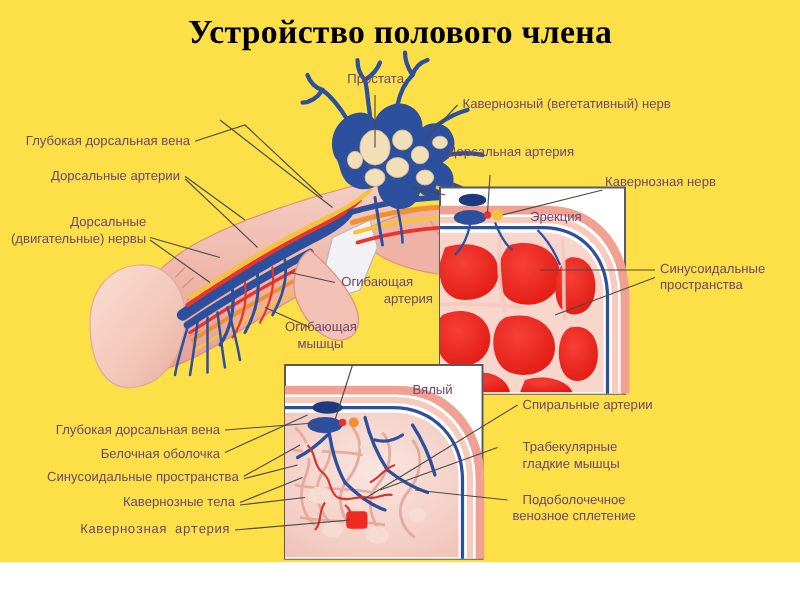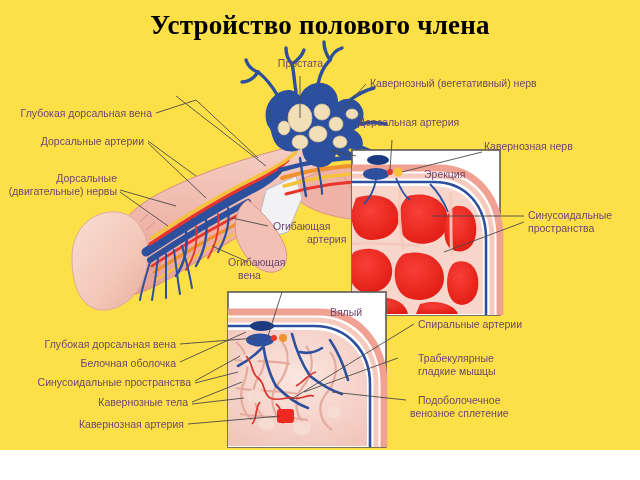--- a/index.html
+++ b/index.html
@@ -346,21 +346,21 @@
 
   <div class="lbl r" style="left:0px; top:135px; width:144px;">Дорсальные артерии</div>
 
   <div class="lbl r" style="left:0px; top:172px; width:117px;">Дорсальные</div>
   <div class="lbl r" style="left:0px; top:185px; width:117px;">(двигательные) нервы</div>
 
   <div class="lbl" style="left:273px; top:220px;">Огибающая</div>
   <div class="lbl" style="left:283px; top:233px;padding-left:24px;">артерия</div>
 
   <div class="lbl" style="left:228px; top:256px;">Огибающая</div>
-  <div class="lbl" style="left:238px; top:269px;">вена</div>
+  <div class="lbl" style="left:238px; top:269px;">мышцы</div>
 
   <div class="lbl" style="left:358px; top:116px;">Дорсальная артерия</div>
 
   <div class="lbl" style="left:484px; top:140px;">Кавернозная нерв</div>
 
   <div class="lbl" style="left:424px; top:168px;">Эрекция</div>
 
   <div class="lbl" style="left:330px; top:306px;">Вялый</div>
 
   <div class="lbl" style="left:528px; top:209px;">Синусоидальные</div>
@@ -375,15 +375,15 @@
   <div class="lbl" style="left:410px; top:407px;">венозное сплетение</div>
 
   <div class="lbl r" style="left:0px; top:338px; width:176px;">Глубокая дорсальная вена</div>
 
   <div class="lbl r" style="left:0px; top:357px; width:176px;">Белочная оболочка</div>
 
   <div class="lbl r" style="left:0px; top:376px; width:191px;">Синусоидальные пространства</div>
 
   <div class="lbl r" style="left:0px; top:396px; width:188px;">Кавернозные тела</div>
 
-  <div class="lbl r" style="left:0px; top:418px; width:184px;">Кавернозная артерия</div>
+  <div class="lbl r" style="left:0px; top:418px; width:184px;font-family:Liberation Mono, monospace;">Кавернозная артерия</div>
 
 </div>
 
 </body></html>

